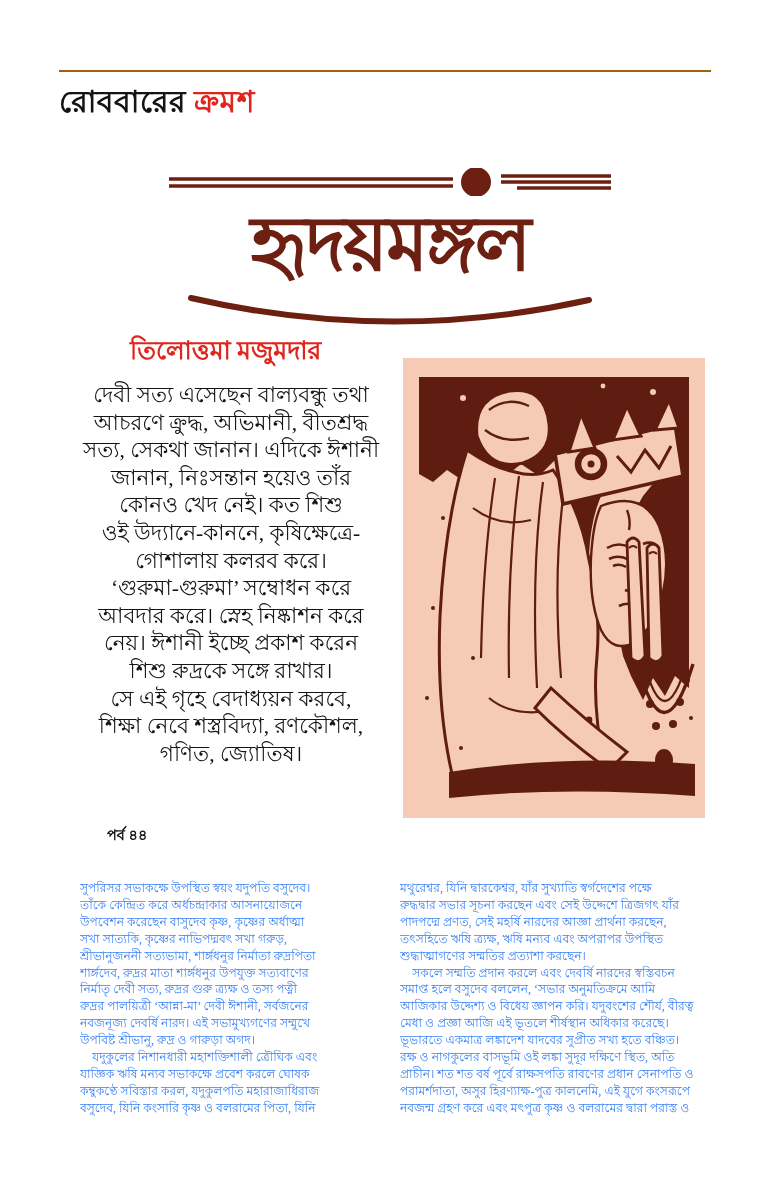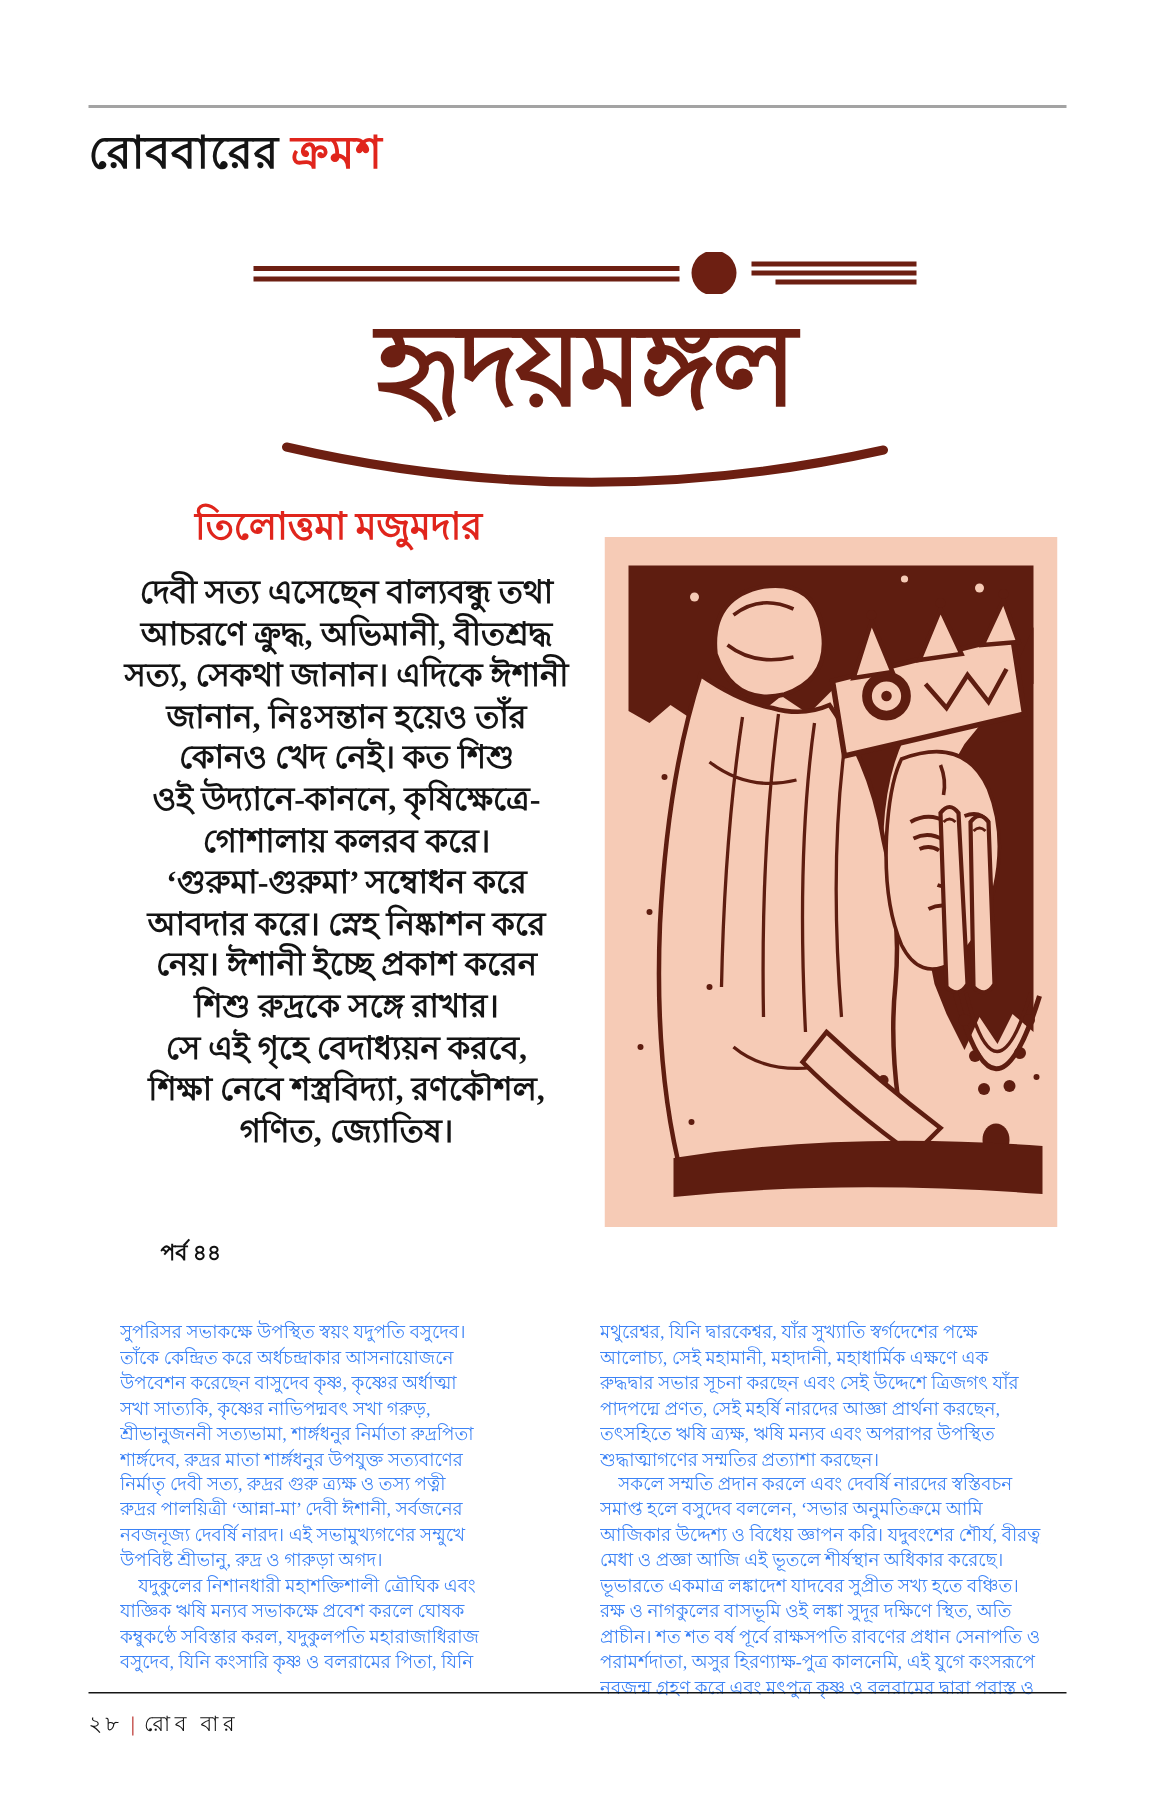--- a/index.html
+++ b/index.html
@@ -5,35 +5,35 @@
   * { margin:0; padding:0; box-sizing:border-box; }
   html,body { background:#e9e9e9; }
   .page {
     position:relative; width:770px; height:1197px; margin:0 auto;
     background:#ffffff; overflow:hidden;
     font-family:"Liberation Serif","DejaVu Serif",serif;
     color:#1c1c1c;
   }
   
   .header { position:absolute; left:59px; right:59px; top:70px;
-    border-top:2px solid #a3a3a3; padding-top:6px; }
+    border-top:2px solid #a16207; padding-top:6px; }
   .header-title { font-size:30px; font-weight:bold; letter-spacing:.5px; }
   .header-title .brand { color:#141414; }
   .header-title .suffix { color:#e0251c; }
   
   .masthead { position:absolute; left:165px; top:168px; width:450px; text-align:center; color:#6d1f12; }
   .masthead svg { display:block; }
   .masthead-word { font-size:76px; line-height:96px; font-weight:bold;
     font-family:"DejaVu Serif","Liberation Serif",serif; letter-spacing:-2px; white-space:nowrap; }
   
   .author { position:absolute; left:130px; top:331px; width:330px; text-align:left;
     color:#e0251c; font-size:25px; font-weight:bold; white-space:nowrap; }
   
   .lead { position:absolute; left:66px; top:382px; width:330px; text-align:center;
-    font-size:21.5px; line-height:27.6px; font-weight:700; color:#141414; }
+    font-size:21.5px; line-height:27.6px; font-weight:400; color:#141414; }
   .lead .tline { white-space:nowrap; }
   
   .illustration { position:absolute; left:403px; top:358px; width:302px; height:460px; }
   .illustration svg { display:block; width:100%; height:100%; }
   
   .part-label { position:absolute; left:107px; top:824px; font-size:14.5px; font-weight:bold; color:#111; }
   
   .columns { position:absolute; left:80px; top:880px; width:614px; display:flex; gap:11px;
     font-size:12.2px; line-height:16.9px; color:#3b82f6; }
   .col { overflow:hidden; }
@@ -183,34 +183,30 @@
         <div class="tline">রুদ্রর পালয়িত্রী ‘আন্না-মা’ দেবী ঈশানী, সর্বজনের</div>
         <div class="tline">নবজনূজ্য দেবর্ষি নারদ। এই সভামুখ্যগণের সম্মুখে</div>
         <div class="tline">উপবিষ্ট শ্রীভানু, রুদ্র ও গারুড়া অগদ।</div>
         <div class="tline"> যদুকুলের নিশানধারী মহাশক্তিশালী ত্রৌঘিক এবং</div>
         <div class="tline">যাজ্ঞিক ঋষি মন্যব সভাকক্ষে প্রবেশ করলে ঘোষক</div>
         <div class="tline">কম্বুকণ্ঠে সবিস্তার করল, যদুকুলপতি মহারাজাধিরাজ</div>
         <div class="tline">বসুদেব, যিনি কংসারি কৃষ্ণ ও বলরামের পিতা, যিনি</div>
       </div>
     <div class="col col-right">
         <div class="tline">মথুরেশ্বর, যিনি দ্বারকেশ্বর, যাঁর সুখ্যাতি স্বর্গদেশের পক্ষে</div>
-        <div class="tline">আলোচ্য, সেই মহামানী, মহাদানী, মহাধার্মিক এক্ষণে এক</div>
         <div class="tline">রুদ্ধদ্বার সভার সূচনা করছেন এবং সেই উদ্দেশে ত্রিজগৎ যাঁর</div>
         <div class="tline">পাদপদ্মে প্রণত, সেই মহর্ষি নারদের আজ্ঞা প্রার্থনা করছেন,</div>
         <div class="tline">তৎসহিতে ঋষি ত্র্যক্ষ, ঋষি মন্যব এবং অপরাপর উপস্থিত</div>
         <div class="tline">শুদ্ধাত্মাগণের সম্মতির প্রত্যাশা করছেন।</div>
         <div class="tline"> সকলে সম্মতি প্রদান করলে এবং দেবর্ষি নারদের স্বস্তিবচন</div>
         <div class="tline">সমাপ্ত হলে বসুদেব বললেন, ‘সভার অনুমতিক্রমে আমি</div>
         <div class="tline">আজিকার উদ্দেশ্য ও বিধেয় জ্ঞাপন করি। যদুবংশের শৌর্য, বীরত্ব,</div>
         <div class="tline">মেধা ও প্রজ্ঞা আজি এই ভূতলে শীর্ষস্থান অধিকার করেছে।</div>
         <div class="tline">ভূভারতে একমাত্র লঙ্কাদেশ যাদবের সুপ্রীত সখ্য হতে বঞ্চিত।</div>
         <div class="tline">রক্ষ ও নাগকুলের বাসভূমি ওই লঙ্কা সুদূর দক্ষিণে স্থিত, অতি</div>
         <div class="tline">প্রাচীন। শত শত বর্ষ পূর্বে রাক্ষসপতি রাবণের প্রধান সেনাপতি ও</div>
         <div class="tline">পরামর্শদাতা, অসুর হিরণ্যাক্ষ-পুত্র কালনেমি, এই যুগে কংসরূপে</div>
         <div class="tline">নবজন্ম গ্রহণ করে এবং মৎপুত্র কৃষ্ণ ও বলরামের দ্বারা পরাস্ত ও</div>
       </div>
   </div>
 
-  <div class="footer">
-    <span class="pageno">২৮</span><span class="sep">|</span><span class="mag">রোব বার</span>
-  </div>
 
 </div>
 
 </body></html>

